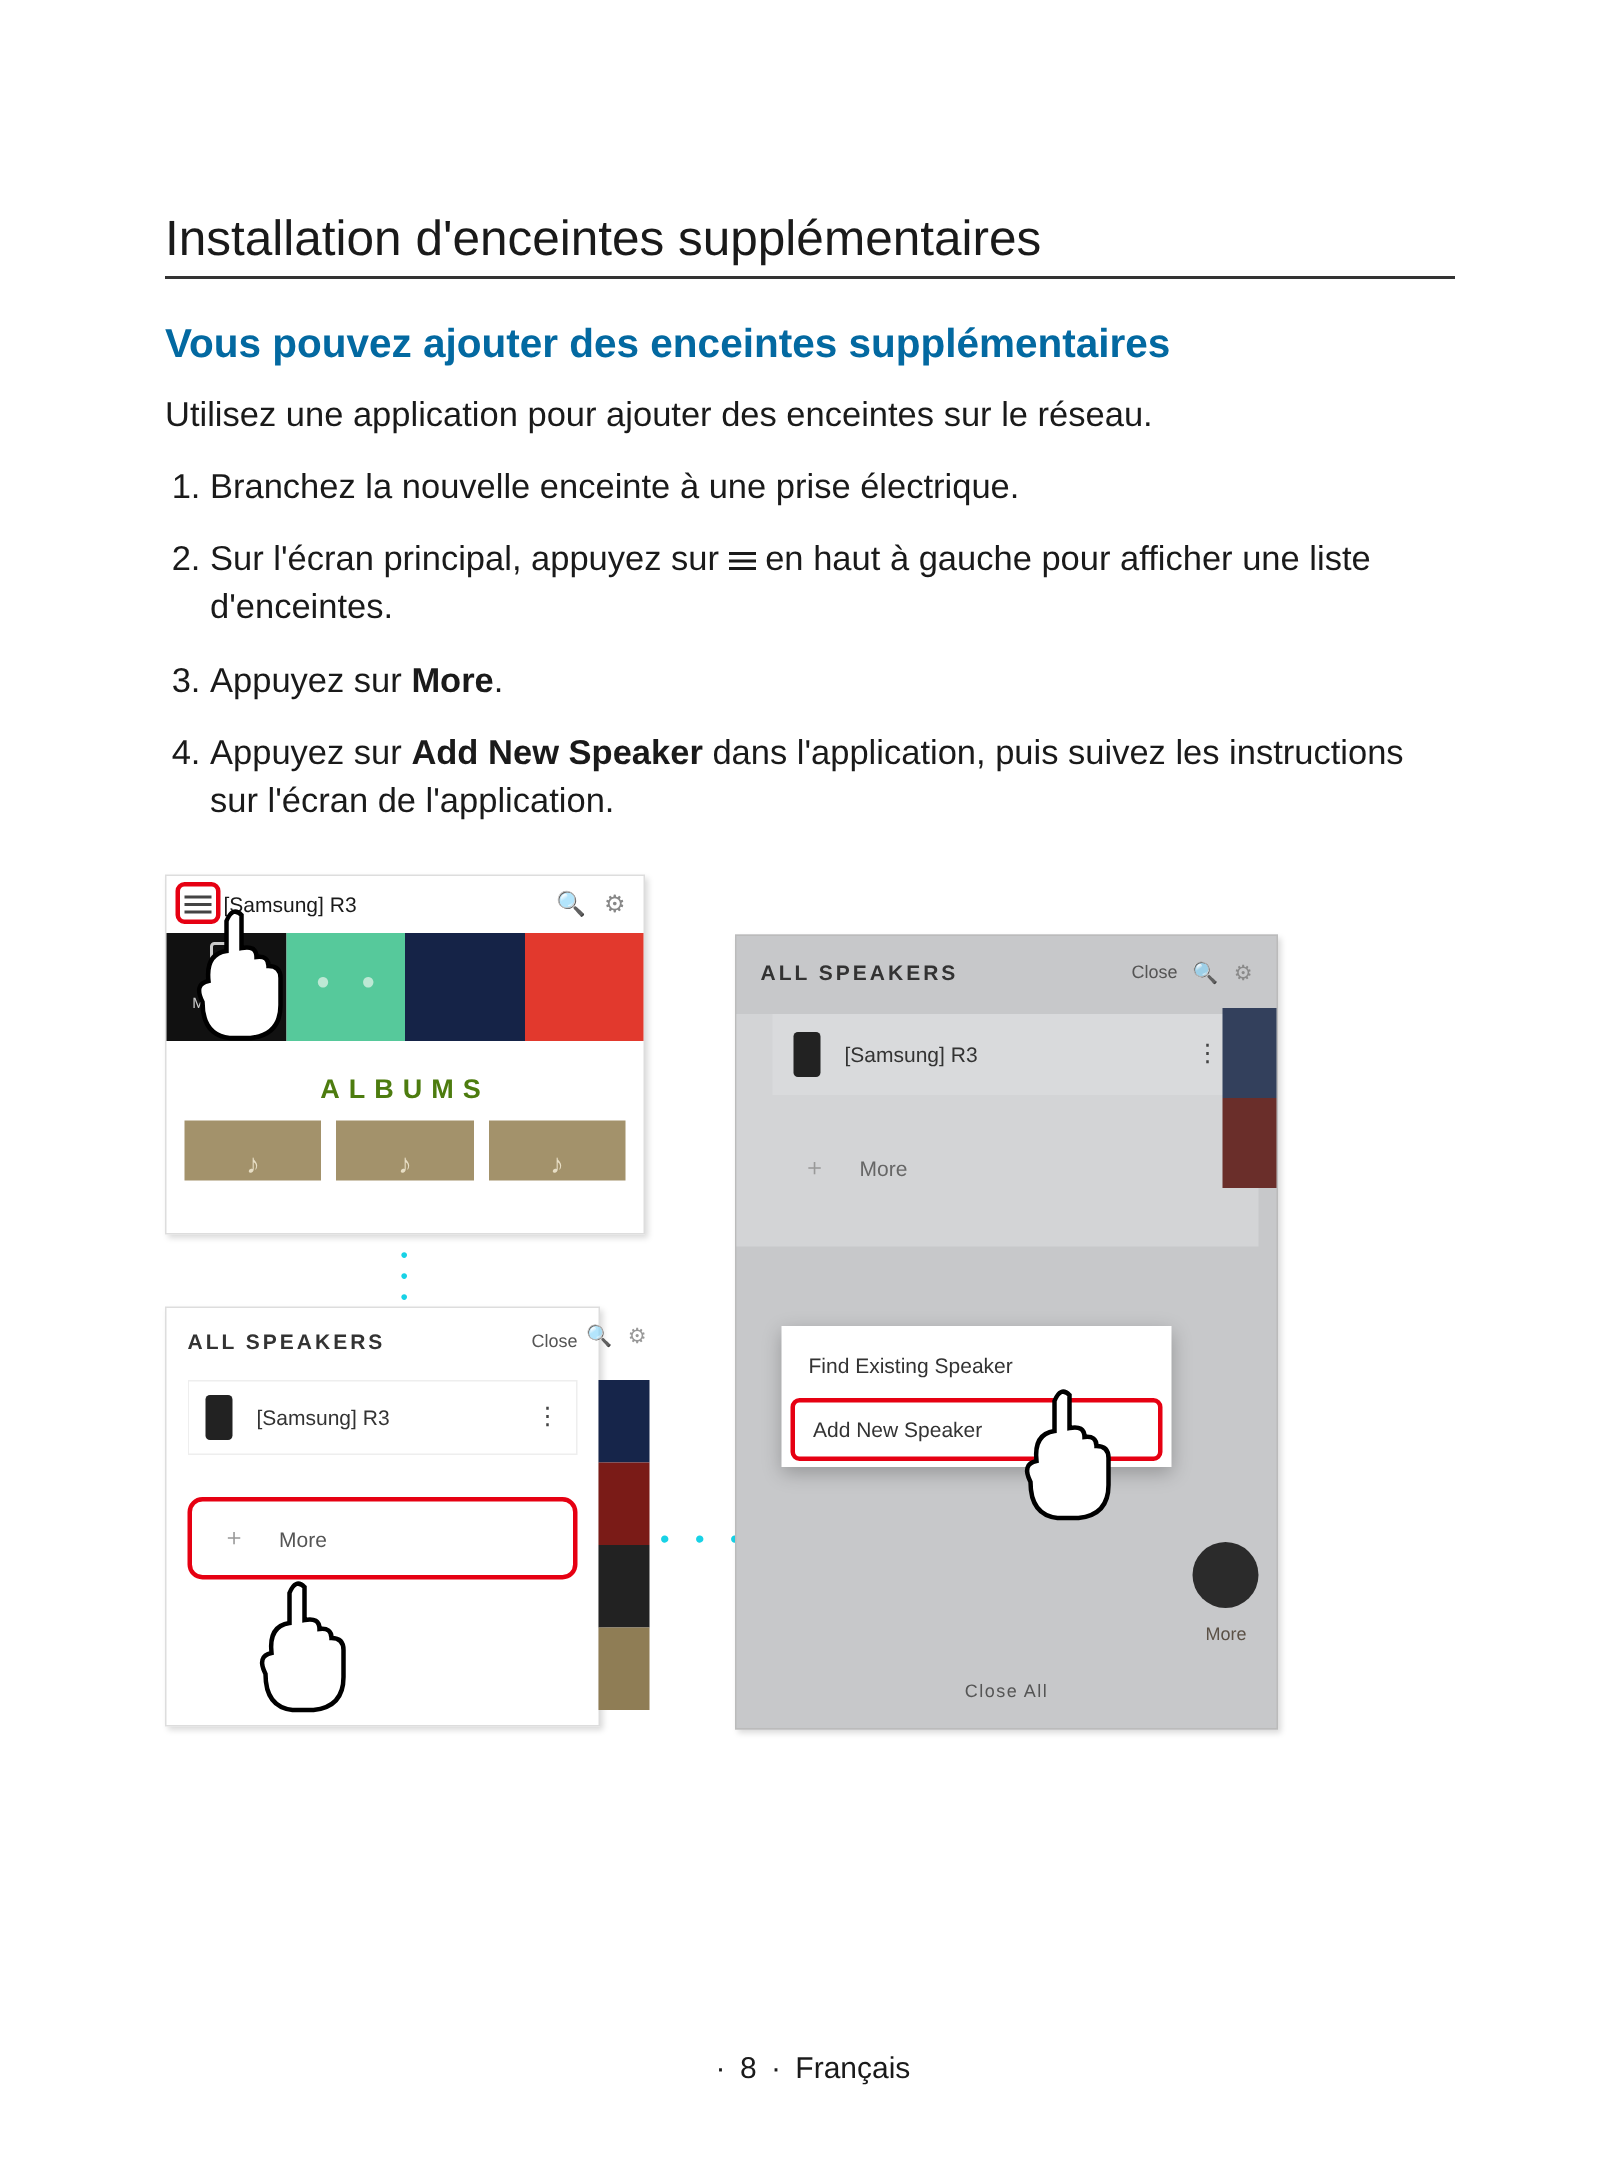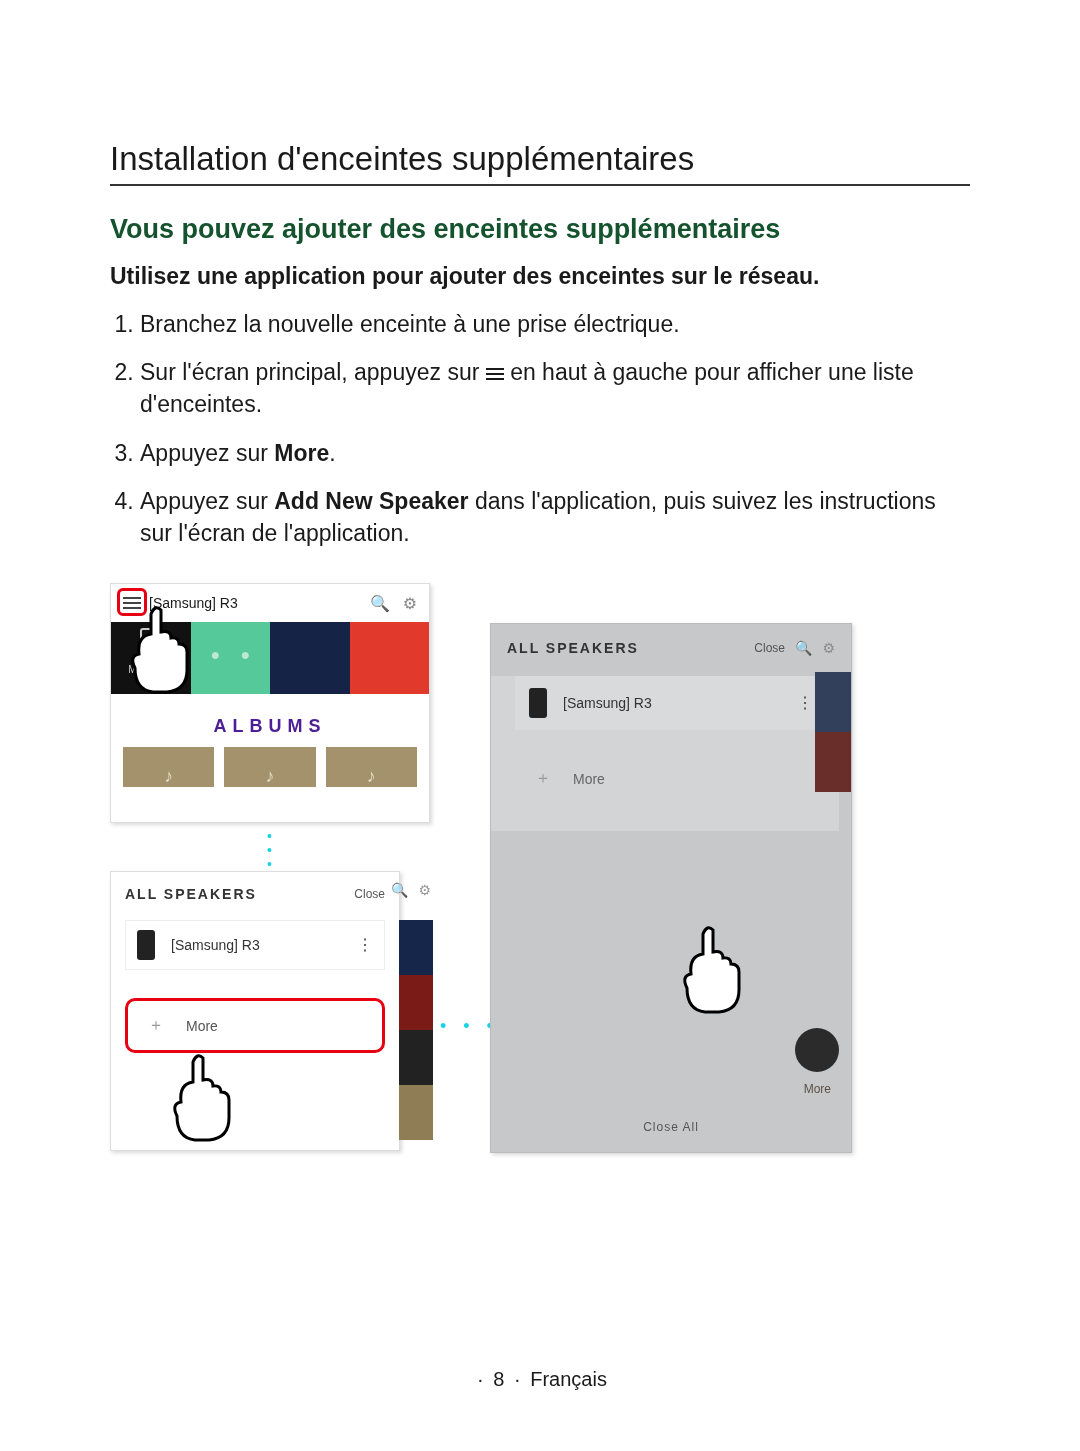--- a/index.html
+++ b/index.html
@@ -15,28 +15,27 @@
   h1.title {
     font-size: 33px;
     font-weight: 500;
     border-bottom: 2px solid #333;
     padding-bottom: 6px;
     margin-bottom: 28px;
   }
   h2.subtitle {
     font-size: 27px;
     font-weight: 600;
-    color: #14532d;
+    color: #0369a1;
     margin-bottom: 16px;
   }
   p.intro {
     font-size: 23px;
     margin-bottom: 12px;
     line-height: 1.35;
-    font-weight: bold;
   }
   ol.steps {
     list-style: decimal;
     padding-left: 30px;
     font-size: 23px;
     line-height: 1.4;
   }
   ol.steps li { margin-bottom: 6px; margin-top: 16px; }
   .bold { font-weight: 700; }
   .menu-glyph {
@@ -82,21 +81,21 @@
   .c1-tiles { display: flex; height: 72px; }
   .c1-tiles .t { flex: 1; }
   .t1 { background: #111; position: relative; }
   .t1 .phone { width: 22px; height: 34px; border: 2px solid #ccc; border-radius: 3px; margin: 6px auto 2px; }
   .t1 .lbl { color: #ccc; font-size: 10px; text-align: center; }
   .t2 { background: #56c99b; position: relative; }
   .t2 .dots::before { content: "●  ●"; color: #bde8d4; position: absolute; left: 20px; top: 24px; letter-spacing: 8px; }
   .t3 { background: #152347; }
   .t4 { background: #e2392d; }
   .c1-albums {
-    text-align: center; letter-spacing: 6px; color: #4c1d95;
+    text-align: center; letter-spacing: 6px; color: #4d7c0f;
     font-weight: 700; padding: 22px 0 10px; font-size: 18px;
   }
   .c1-thumbs { display: flex; gap: 10px; padding: 0 12px; }
   .c1-thumbs .th {
     flex: 1; height: 40px; background: #a3926b;
     display: flex; align-items: flex-end; justify-content: center;
     color: #e7dec5; font-size: 18px; font-weight: 700;
     overflow: hidden;
   }
 
@@ -304,20 +303,24 @@
         <span class="name">[Samsung] R3</span>
         <span class="dots3">⋮</span>
       </div>
       <div class="c3-more">
         <span class="plus">＋</span>
         <span>More</span>
       </div>
     </div>
     <div class="c3-circle"></div>
     <div class="c3-more-btn">More</div>
+    <div class="c3-popup">
+      <div class="opt">Find Existing Speaker</div>
+      <div class="opt hl">Add New Speaker</div>
+    </div>
     <div class="hand" style="left:190px; top:300px;">
       <svg viewBox="0 0 70 90">
           <path d="M22 10 q4 -10 10 -4 v22 q10 -2 10 6 q8 -1 8 6 q8 0 8 8 v18 q0 20 -20 22 h-14 q-18 -2 -18 -24 q-6 -12 4 -14 q-2 -18 12 -20 z" fill="#fff" stroke="#000" stroke-width="3"></path>
         </svg>
     </div>
     <div class="c3-pause">Close All</div>
   </div>
 
 </div>
 

